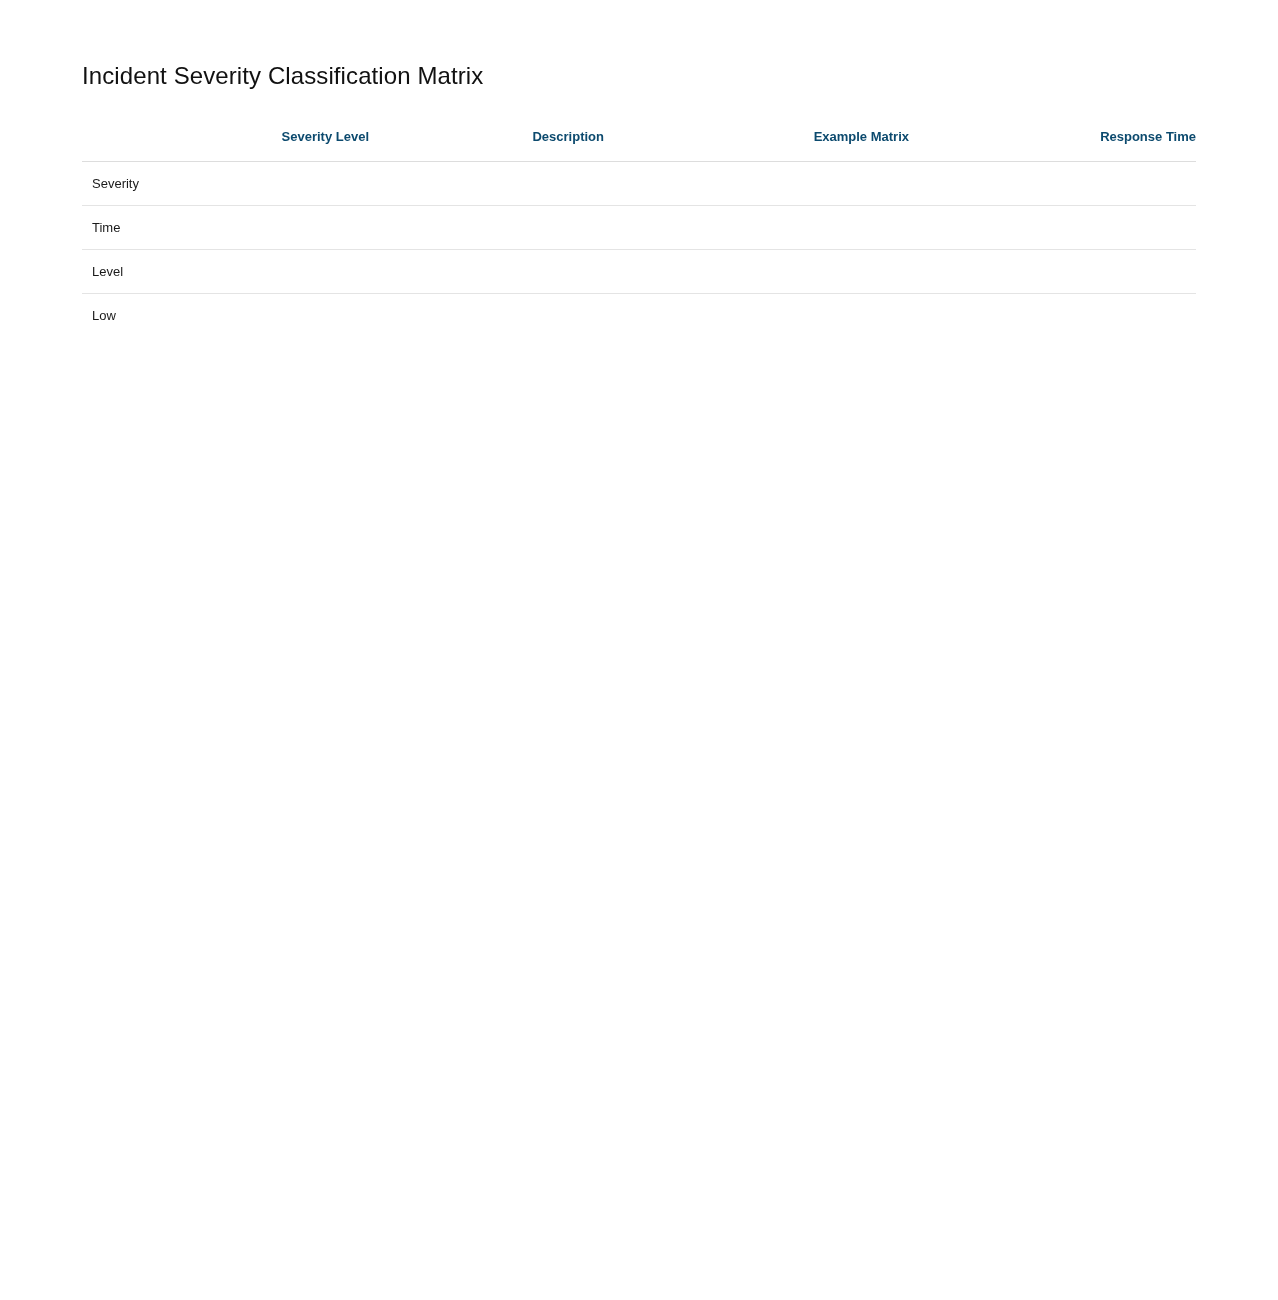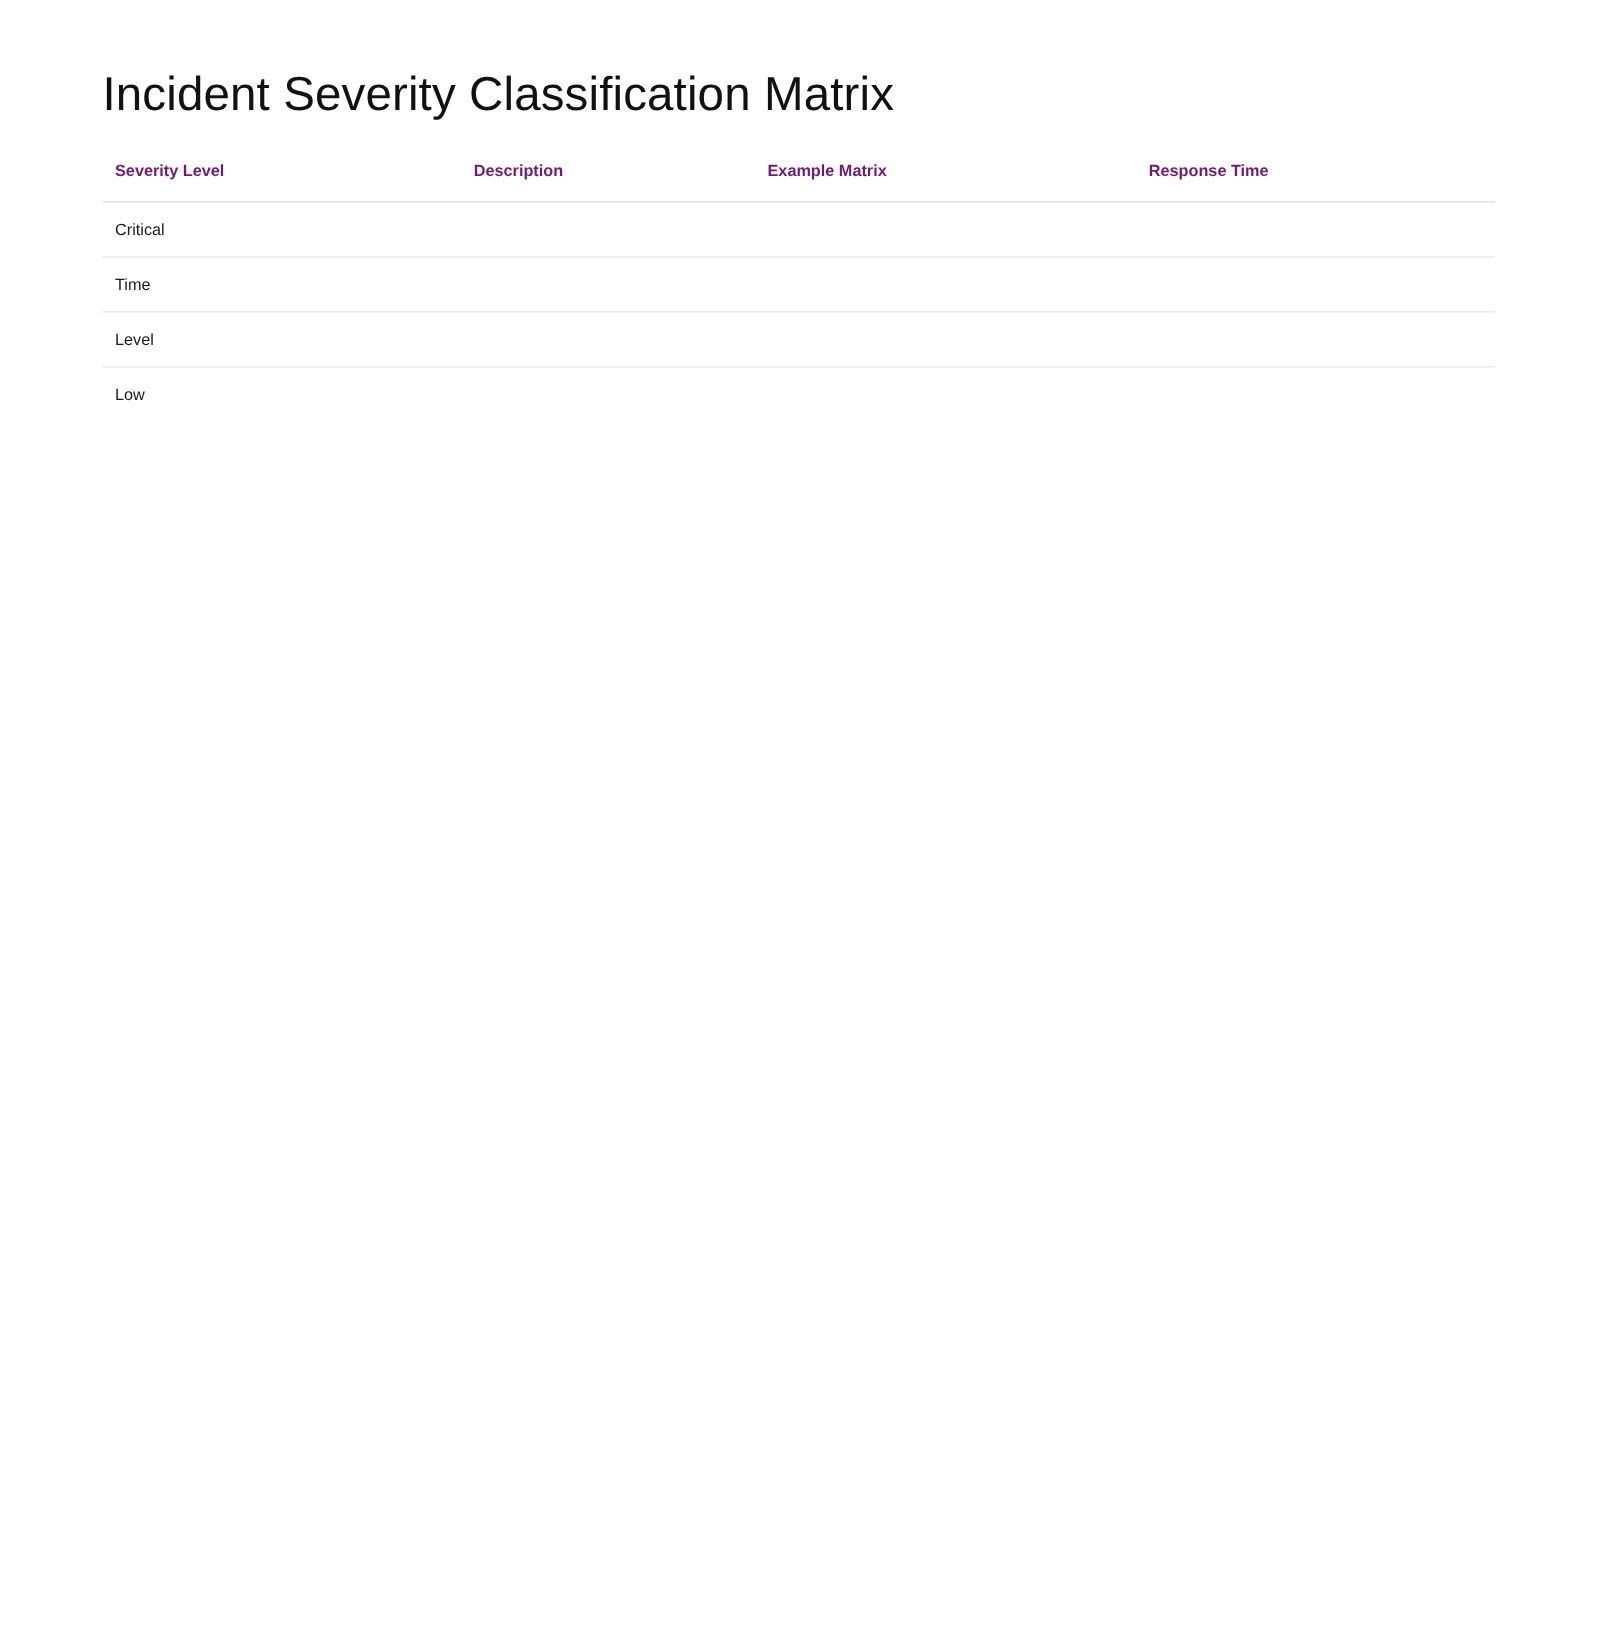--- a/index.html
+++ b/index.html
@@ -22,21 +22,21 @@
     height: 1300px;
     box-sizing: border-box;
     padding: 0;
   }
 
   .page-title {
     position: absolute;
     left: 82px;
     top: 58px;
     margin: 0;
-    font-size: 38px;
+    font-size: 24px;
     font-weight: 400;
     line-height: 36px;
     letter-spacing: 0.1px;
     color: #111111;
     white-space: nowrap;
   }
 
   .table-wrap {
     position: absolute;
     left: 82px;
@@ -50,25 +50,25 @@
     table-layout: fixed;
     font-size: 13px;
   }
 
   table.matrix col.c-severity  { width: 287px; }
   table.matrix col.c-desc      { width: 235px; }
   table.matrix col.c-impact    { width: 305px; }
   table.matrix col.c-response  { width: 287px; }
 
   table.matrix thead th {
-    text-align: left;
+    text-align: right;
     vertical-align: middle;
     font-size: 13px;
     font-weight: 700;
-    color: #701a75;
+    color: #0c4a6e;
     padding: 0 0 12px 10px;
     border-bottom: 1px solid #dddddd;
     height: 24px;
     line-height: 16px;
     white-space: nowrap;
   }
 
   table.matrix tbody td {
     text-align: left;
     vertical-align: middle;
@@ -106,21 +106,21 @@
       <thead>
         <tr>
           <th>Severity Level</th>
           <th>Description</th>
           <th>Example Matrix</th>
           <th>Response Time</th>
         </tr>
       </thead>
       <tbody>
         <tr>
-          <td>Critical</td>
+          <td>Severity</td>
           <td class="empty-cell"></td>
           <td class="empty-cell"></td>
           <td class="empty-cell"></td>
         </tr>
         <tr>
           <td>Time</td>
           <td class="empty-cell"></td>
           <td class="empty-cell"></td>
           <td class="empty-cell"></td>
         </tr>

